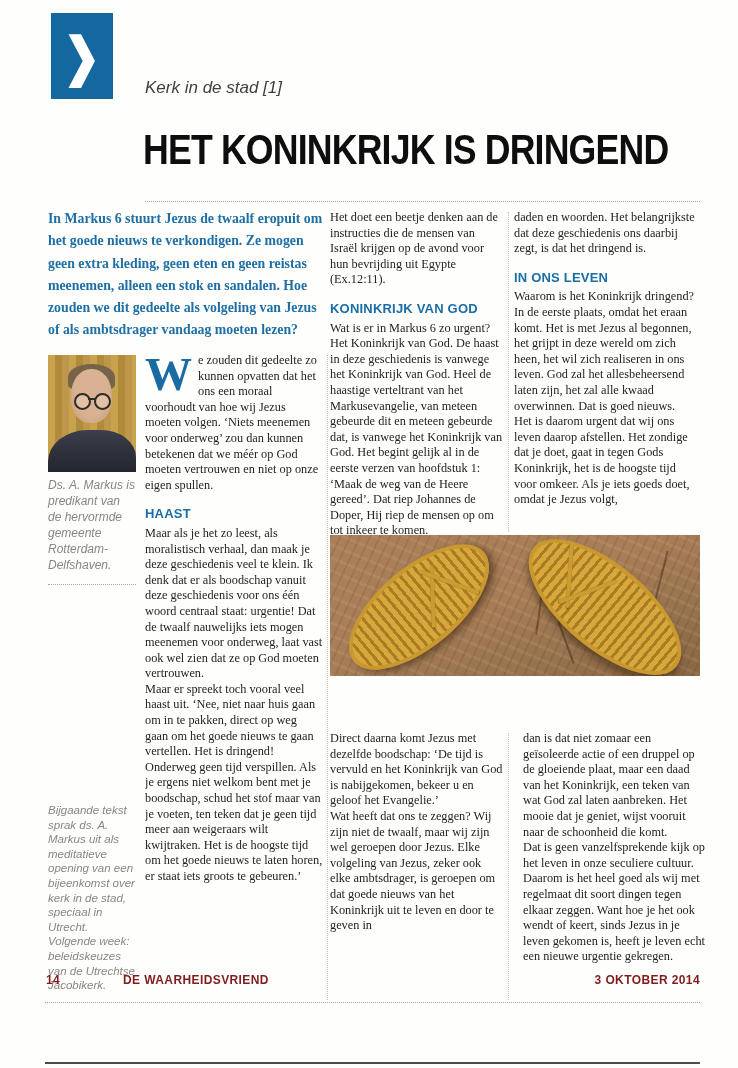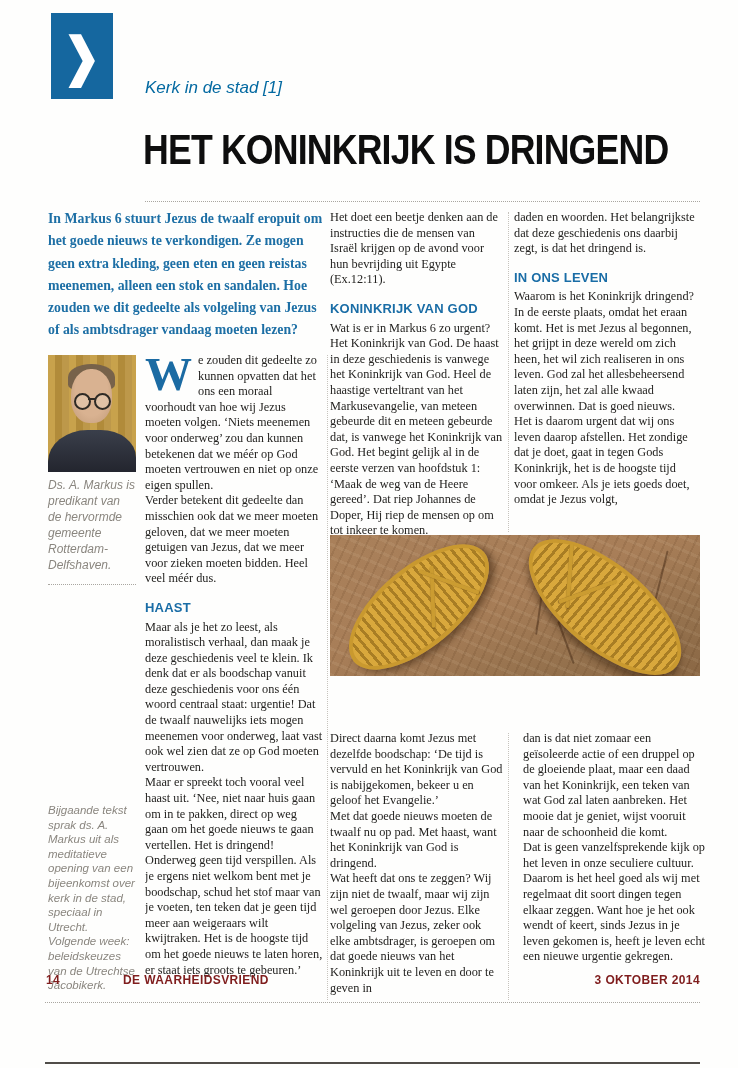--- a/index.html
+++ b/index.html
@@ -5,21 +5,21 @@
   html,body { margin:0; padding:0; background:#ffffff; }
   .page { position:relative; width:738px; height:1068px; background:#fefefd; overflow:hidden;
           font-family:"Liberation Serif", serif; }
 
   
   .blue-square { position:absolute; left:51px; top:13px; width:62px; height:86px; background:#15679f;
                  display:flex; align-items:center; justify-content:center; }
   .chevron { color:#ffffff; font-size:40px; font-weight:bold; -webkit-text-stroke:3px #ffffff;
              transform:scaleY(1.25); font-family:"DejaVu Sans", sans-serif; }
   .kicker { position:absolute; left:145px; top:78px; font-family:"Liberation Sans", sans-serif;
-            font-style:italic; font-size:17px; color:#0369a1; }
+            font-style:italic; font-size:17px; color:#404040; }
   .headline { position:absolute; left:143px; top:126px; font-family:"Liberation Sans", sans-serif;
               font-weight:bold; font-size:42px; color:#0e0e0e; letter-spacing:-1px; white-space:nowrap;
               transform:scaleX(0.85); transform-origin:left center; }
 
   
   .dotted-h { position:absolute; height:0; border-top:1px dotted #a9a6a0; }
   .dotted-v { position:absolute; width:0; border-left:1px dotted #c6c3bd; }
   .rule-top { left:145px; top:201px; width:555px; }
   .rule-margin { left:48px; top:584px; width:88px; }
   .rule-footer { left:45px; top:1002px; width:655px; }
@@ -120,21 +120,20 @@
   <div class="caption author-caption">Ds. A. Markus is predikant van de hervormde gemeente Rotterdam-Delfshaven.</div>
   <div class="dotted-h rule-margin"></div>
   <div class="caption margin-note">Bijgaande tekst sprak ds. A. Markus uit als meditatieve opening van een bijeenkomst over kerk in de stad, speciaal in Utrecht. Volgende week: beleidskeuzes van de Utrechtse Jacobikerk.</div>
 
   <div class="dotted-v vsep1"></div>
   <div class="dotted-v vsep2a"></div>
   <div class="dotted-v vsep2b"></div>
 
   <div class="bodycol c1">
     <p><span class="dropcap">W</span><span>e zouden dit gedeelte zo kunnen opvatten dat het ons een moraal voorhoudt van hoe wij Jezus moeten volgen. ‘Niets meenemen voor onderweg’ zou dan kunnen betekenen dat we méér op God moeten vertrouwen en niet op onze eigen spullen.</span></p>
-    <p>Verder betekent dit gedeelte dan misschien ook dat we meer moeten geloven, dat we meer moeten getuigen van Jezus, dat we meer voor zieken moeten bidden. Heel veel méér dus.</p>
     <div class="sec-h">HAAST</div>
     <p>Maar als je het zo leest, als moralistisch verhaal, dan maak je deze geschiedenis veel te klein. Ik denk dat er als boodschap vanuit deze geschiedenis voor ons één woord centraal staat: urgentie! Dat de twaalf nauwelijks iets mogen meenemen voor onderweg, laat vast ook wel zien dat ze op God moeten vertrouwen.</p>
     <p>Maar er spreekt toch vooral veel haast uit. ‘Nee, niet naar huis gaan om in te pakken, direct op weg gaan om het goede nieuws te gaan vertellen. Het is dringend! Onderweg geen tijd verspillen. Als je ergens niet welkom bent met je boodschap, schud het stof maar van je voeten, ten teken dat je geen tijd meer aan weigeraars wilt kwijtraken. Het is de hoogste tijd om het goede nieuws te laten horen, er staat iets groots te gebeuren.’</p>
   </div>
 
   <div class="bodycol c2t">
     <p>Het doet een beetje denken aan de instructies die de mensen van Israël krijgen op de avond voor hun bevrijding uit Egypte (Ex.12:11).</p>
     <div class="sec-h">KONINKRIJK VAN GOD</div>
     <p>Wat is er in Markus 6 zo urgent? Het Koninkrijk van God. De haast in deze geschiedenis is vanwege het Koninkrijk van God. Heel de haastige verteltrant van het Markusevangelie, van meteen gebeurde dit en meteen gebeurde dat, is vanwege het Koninkrijk van God. Het begint gelijk al in de eerste verzen van hoofdstuk 1: ‘Maak de weg van de Heere gereed’. Dat riep Johannes de Doper, Hij riep de mensen op om tot inkeer te komen.</p>
   </div>
@@ -155,21 +154,20 @@
       <div class="strap s2"></div>
     </div>
     <div class="sandal sandal-right">
       <div class="strap s3"></div>
       <div class="strap s4"></div>
     </div>
   </div>
 
   <div class="bodycol c2b">
     <p>Direct daarna komt Jezus met dezelfde boodschap: ‘De tijd is vervuld en het Koninkrijk van God is nabijgekomen, bekeer u en geloof het Evangelie.’</p>
-    <p>Met dat goede nieuws moeten de twaalf nu op pad. Met haast, want het Koninkrijk van God is dringend.</p>
     <p>Wat heeft dat ons te zeggen? Wij zijn niet de twaalf, maar wij zijn wel geroepen door Jezus. Elke volgeling van Jezus, zeker ook elke ambtsdrager, is geroepen om dat goede nieuws van het Koninkrijk uit te leven en door te geven in</p>
   </div>
 
   <div class="bodycol c3b">
     <p>dan is dat niet zomaar een geïsoleerde actie of een druppel op de gloeiende plaat, maar een daad van het Koninkrijk, een teken van wat God zal laten aanbreken. Het mooie dat je geniet, wijst vooruit naar de schoonheid die komt.</p>
     <p>Dat is geen vanzelfsprekende kijk op het leven in onze seculiere cultuur. Daarom is het heel goed als wij met regelmaat dit soort dingen tegen elkaar zeggen. Want hoe je het ook wendt of keert, sinds Jezus in je leven gekomen is, heeft je leven echt een nieuwe urgentie gekregen.</p>
   </div>
 
   <div class="dotted-h rule-footer"></div>
   <div class="footer-item f-num">14</div>

